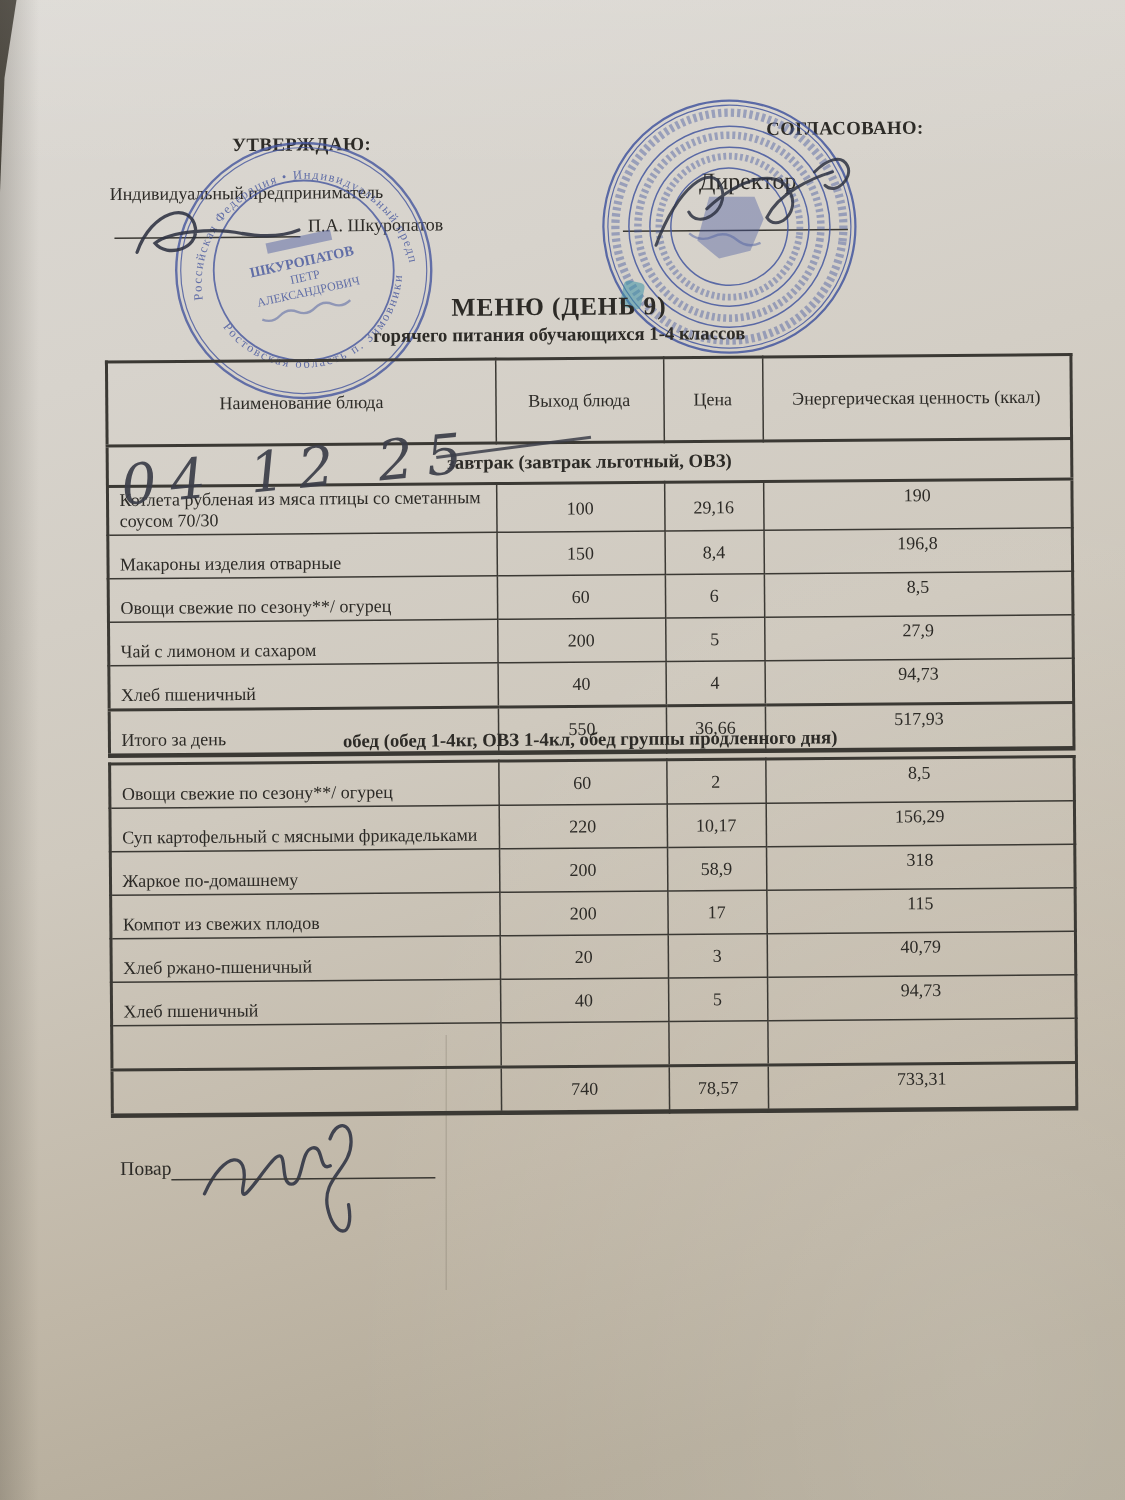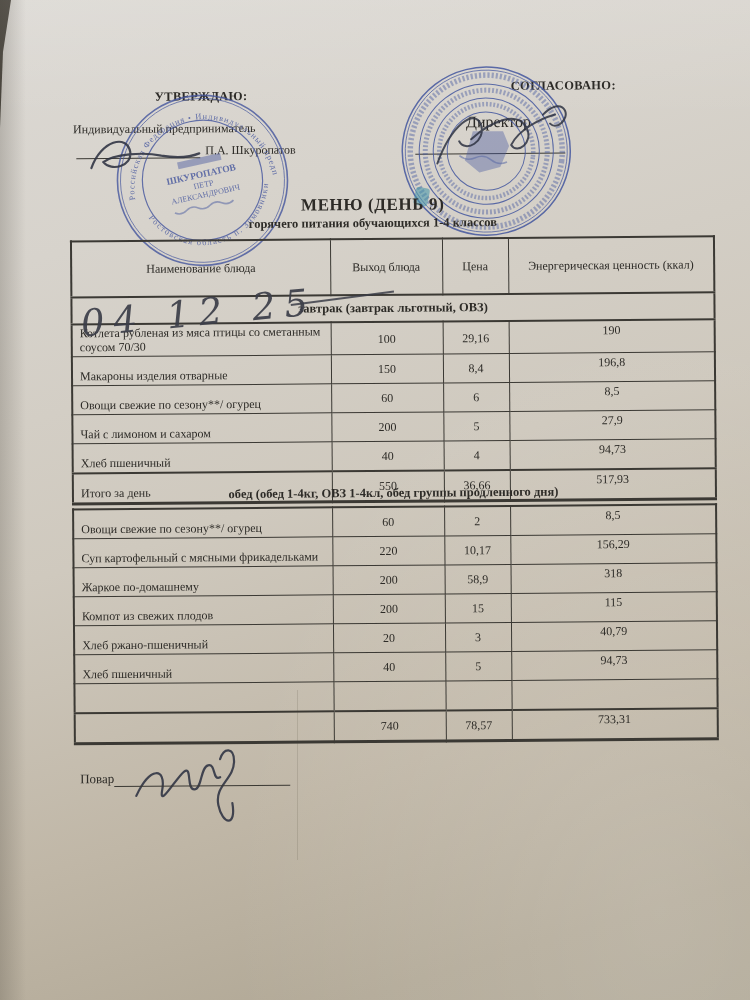--- a/index.html
+++ b/index.html
@@ -245,21 +245,21 @@
           </tr>
           <tr>
             <td class="c0">Жаркое по-домашнему</td>
             <td class="c1">200</td>
             <td class="c2">58,9</td>
             <td class="c3">318</td>
           </tr>
           <tr>
             <td class="c0">Компот из свежих плодов</td>
             <td class="c1">200</td>
-            <td class="c2">15</td>
+            <td class="c2">17</td>
             <td class="c3">115</td>
           </tr>
           <tr>
             <td class="c0">Хлеб ржано-пшеничный</td>
             <td class="c1">20</td>
             <td class="c2">3</td>
             <td class="c3">40,79</td>
           </tr>
           <tr>
             <td class="c0">Хлеб пшеничный</td>

